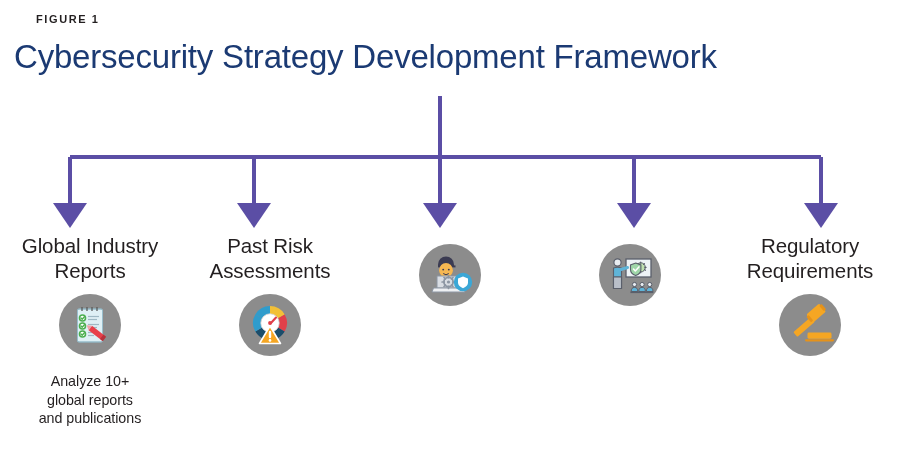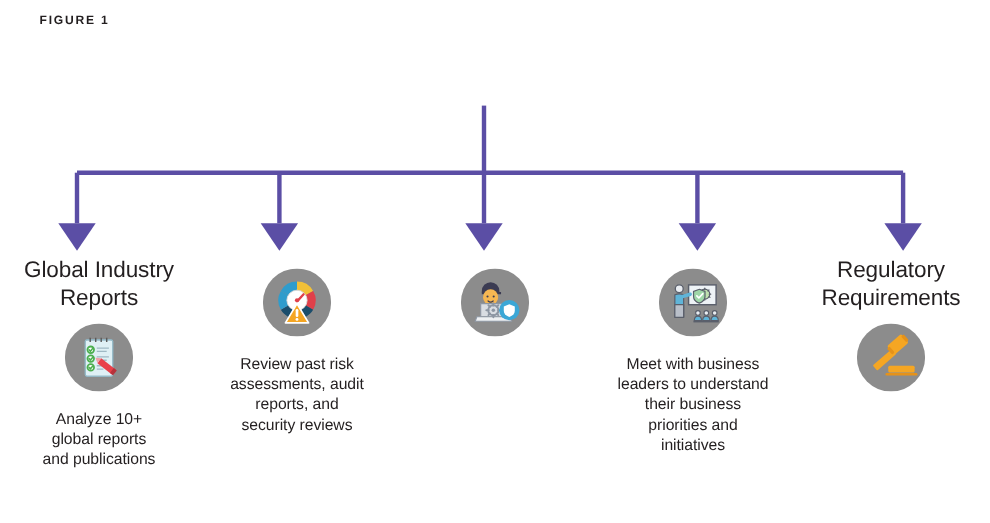--- a/index.html
+++ b/index.html
@@ -98,20 +98,21 @@
     color: #231f20;
     letter-spacing: -0.05px;
   }
 </style>
 </head>
 <body>
 
 <div id="figure-root">
 
   <div class="figure-eyebrow">FIGURE 1</div>
+  <div class="figure-title">Cybersecurity Strategy Development Framework</div>
 
   <svg id="connector-svg" viewBox="0 0 900 240">
 
     <line x1="440" y1="96" x2="440" y2="158" stroke="#5b4ea5" stroke-width="4"></line>
 
     <line x1="70" y1="157" x2="821" y2="157" stroke="#5b4ea5" stroke-width="4"></line>
 
     <g>
       <line x1="70" y1="157" x2="70" y2="203" stroke="#5b4ea5" stroke-width="4"></line>
       <polygon points="53,203 87,203 70,228" fill="#5b4ea5"></polygon>
@@ -173,41 +174,41 @@
               <polygon points="30,35.5 30,41.1 25.5,38.3" fill="#f2a0a8"></polygon>
               <rect x="44.5" y="35.5" width="3.5" height="5.6" fill="#b7323b"></rect>
             </g>
           </g>
         </svg>
       </div>
       <div class="col-desc">Analyze 10+<br>global reports<br>and publications</div>
     </div>
 
     <div class="column">
+      <div class="col-heading">Past Risk<br>Assessments</div>
       <div class="icon-wrap">
         <svg viewBox="0 0 62 62" width="62" height="62">
           <circle cx="31" cy="31" r="31" fill="#8c8c8c"></circle>
           <g transform="translate(31,29)">
             <path d="M0,-17 A17,17 0 0,1 14.7,-8.5 L7.8,-4.5 A9,9 0 0,0 0,-9 Z" fill="#f2c037"></path>
             <path d="M14.7,-8.5 A17,17 0 0,1 14.7,8.5 L7.8,4.5 A9,9 0 0,0 7.8,-4.5 Z" fill="#e0404a"></path>
             <path d="M14.7,8.5 A17,17 0 0,1 -14.7,8.5 L-7.8,4.5 A9,9 0 0,0 7.8,4.5 Z" fill="#1b4d6b"></path>
             <path d="M-14.7,8.5 A17,17 0 0,1 -14.7,-8.5 L-7.8,-4.5 A9,9 0 0,0 -7.8,4.5 Z" fill="#2f9ccc"></path>
             <path d="M-14.7,-8.5 A17,17 0 0,1 0,-17 L0,-9 A9,9 0 0,0 -7.8,-4.5 Z" fill="#2f9ccc"></path>
             <circle cx="0" cy="0" r="9.2" fill="#ffffff" stroke="#d9d9d9" stroke-width="0.8"></circle>
             <path d="M0.5,0.5 L6,-5.5" stroke="#e0404a" stroke-width="2.1" stroke-linecap="round"></path>
             <circle cx="0" cy="0" r="1.9" fill="#e0404a"></circle>
           </g>
           <g transform="translate(31,41)">
             <polygon points="0,-9 10.5,8.5 -10.5,8.5" fill="#f5a623" stroke="#ffffff" stroke-width="1.6" stroke-linejoin="round"></polygon>
             <rect x="-1.2" y="-4.2" width="2.4" height="7.4" rx="1.2" fill="#ffffff"></rect>
             <circle cx="0" cy="5.4" r="1.3" fill="#ffffff"></circle>
           </g>
         </svg>
       </div>
-      <div class="col-desc">Review past risk<br>assessments, audit<br>reports, and<br>security reviews</div>
     </div>
 
     <div class="column">
       <div class="icon-wrap">
         <svg viewBox="0 0 62 62" width="62" height="62">
           <circle cx="31" cy="31" r="31" fill="#8c8c8c"></circle>
 
           <g transform="translate(27,22)">
             <path d="M-8,-1.5 A8,8 0 0,1 8,-1.5 L8,0 L-8,0 Z" fill="#3b3b52"></path>
             <path d="M-8,-0.6 L9.5,-0.6 L9.5,1.4 L-8,1.4 Z" fill="#3b3b52"></path>
@@ -286,21 +287,20 @@
               <path d="M0.2,8.5 q0,-4.1 3.3,-4.1 q3.3,0 3.3,4.1 Z" fill="#5fb4d8" stroke="#5a5f6b" stroke-width="1"></path>
             </g>
             <g transform="translate(15.2,0)">
               <circle cx="3.5" cy="1.5" r="2.1" fill="#e9edf1" stroke="#5a5f6b" stroke-width="1"></circle>
               <path d="M0.2,8.5 q0,-4.1 3.3,-4.1 q3.3,0 3.3,4.1 Z" fill="#5fb4d8" stroke="#5a5f6b" stroke-width="1"></path>
             </g>
             <rect x="-0.6" y="8.5" width="23" height="1.6" fill="#5a5f6b"></rect>
           </g>
         </svg>
       </div>
-      <div class="col-desc">Meet with business<br>leaders to understand<br>their business<br>priorities and<br>initiatives</div>
     </div>
 
     <div class="column">
       <div class="col-heading">Regulatory<br>Requirements</div>
       <div class="icon-wrap">
         <svg viewBox="0 0 62 62" width="62" height="62">
           <circle cx="31" cy="31" r="31" fill="#8c8c8c"></circle>
 
           <rect x="13.5" y="30" width="23" height="6.2" rx="1" fill="#f5a623" transform="rotate(-41 25 33)"></rect>
 

